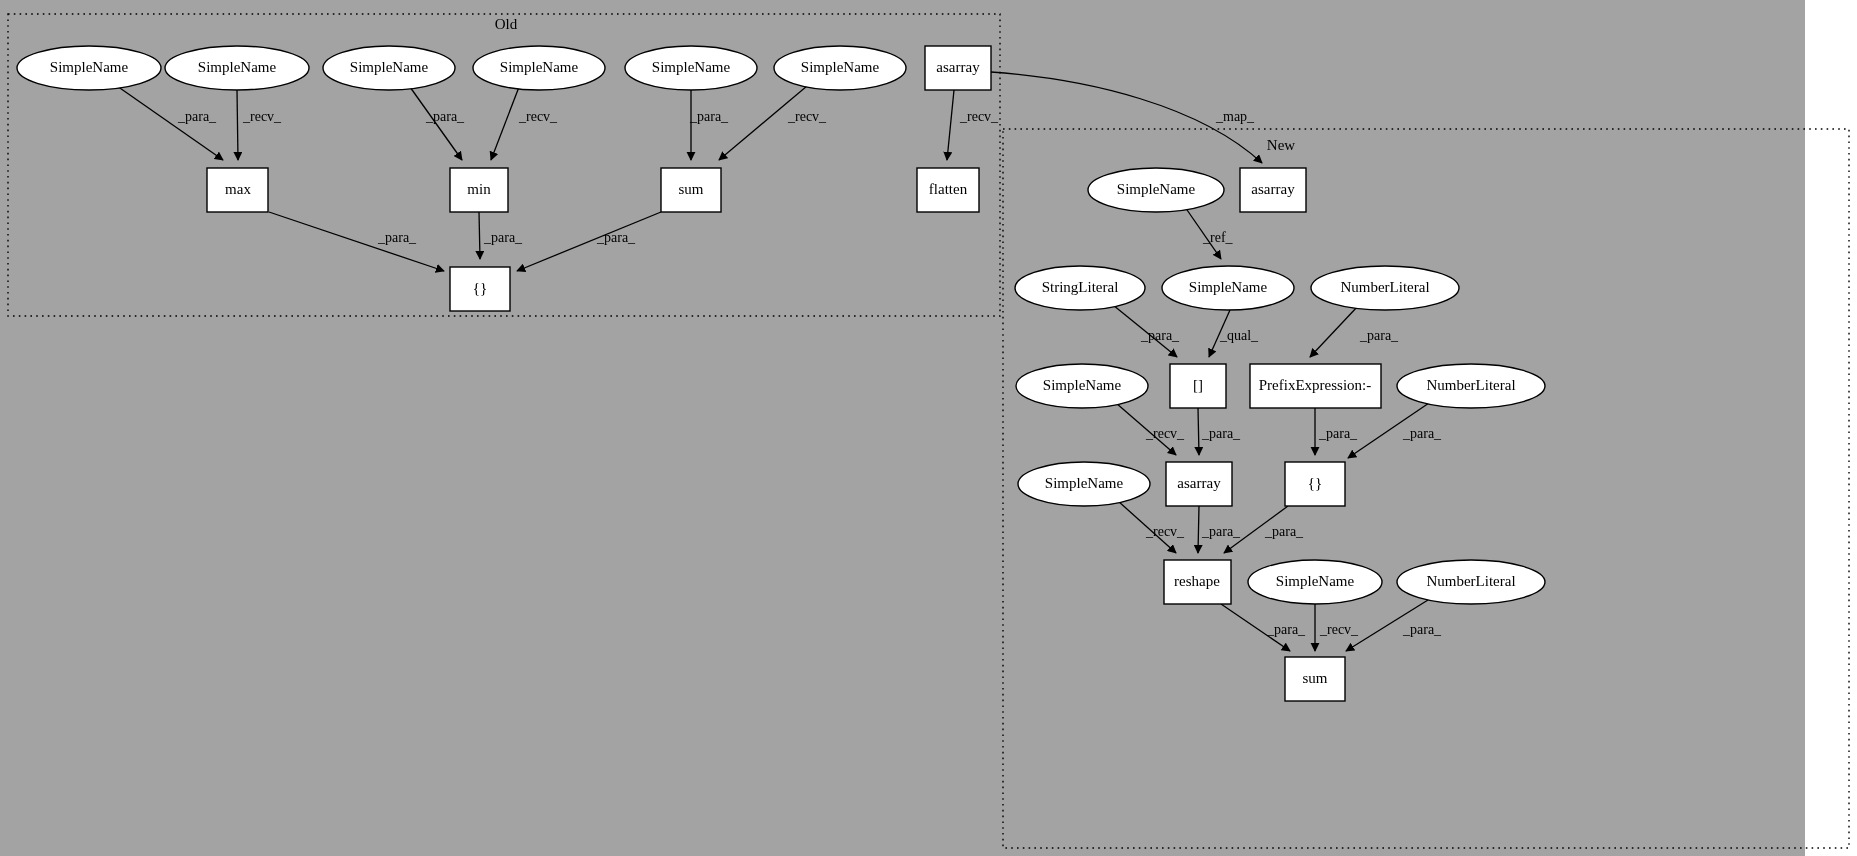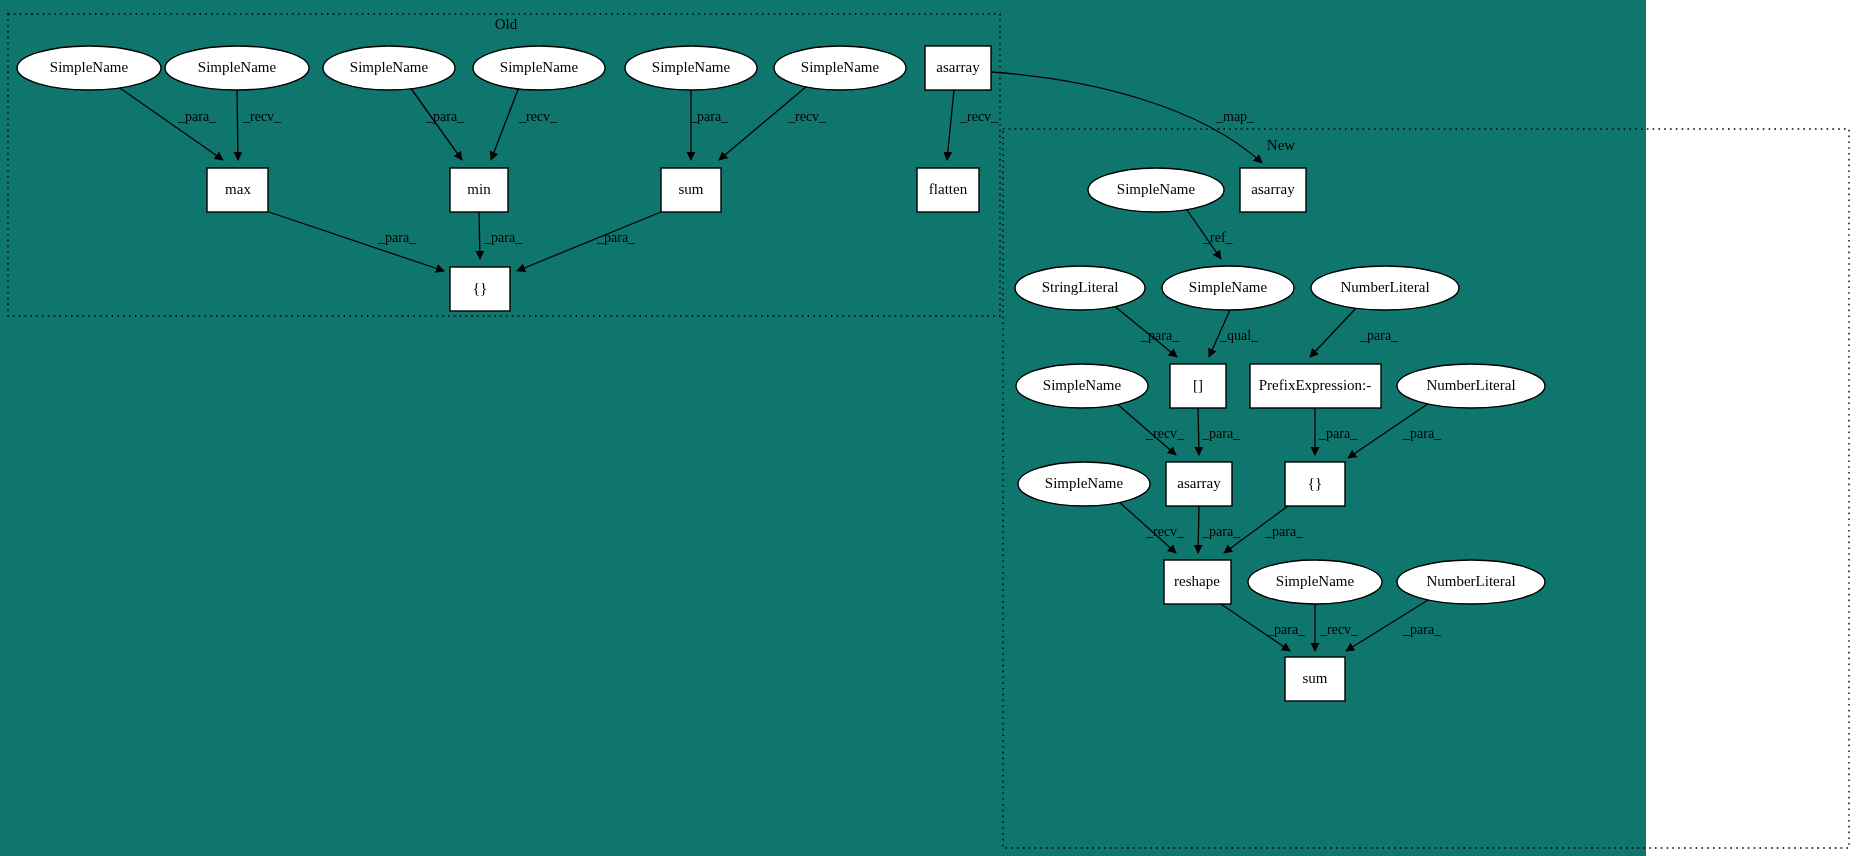--- a/index.html
+++ b/index.html
@@ -1,24 +1,24 @@
 <!DOCTYPE html>
 <html><head>
 <meta charset="utf-8">
 <style>
   html, body {
     margin: 0;
     padding: 0;
     background: #ffffff;
   }
   #graph-root {
-    width: 1646px;
+    width: 1805px;
     height: 856px;
     position: relative;
-    background: #0f766e;
+    background: #a3a3a3;
     font-family: "Liberation Serif", "DejaVu Serif", serif;
     text-align: right;
   }
   svg#graph-svg {
     display: block;
     width: 1857px;
     height: 856px;
   }
   .node-shape {
     fill: #ffffff;

